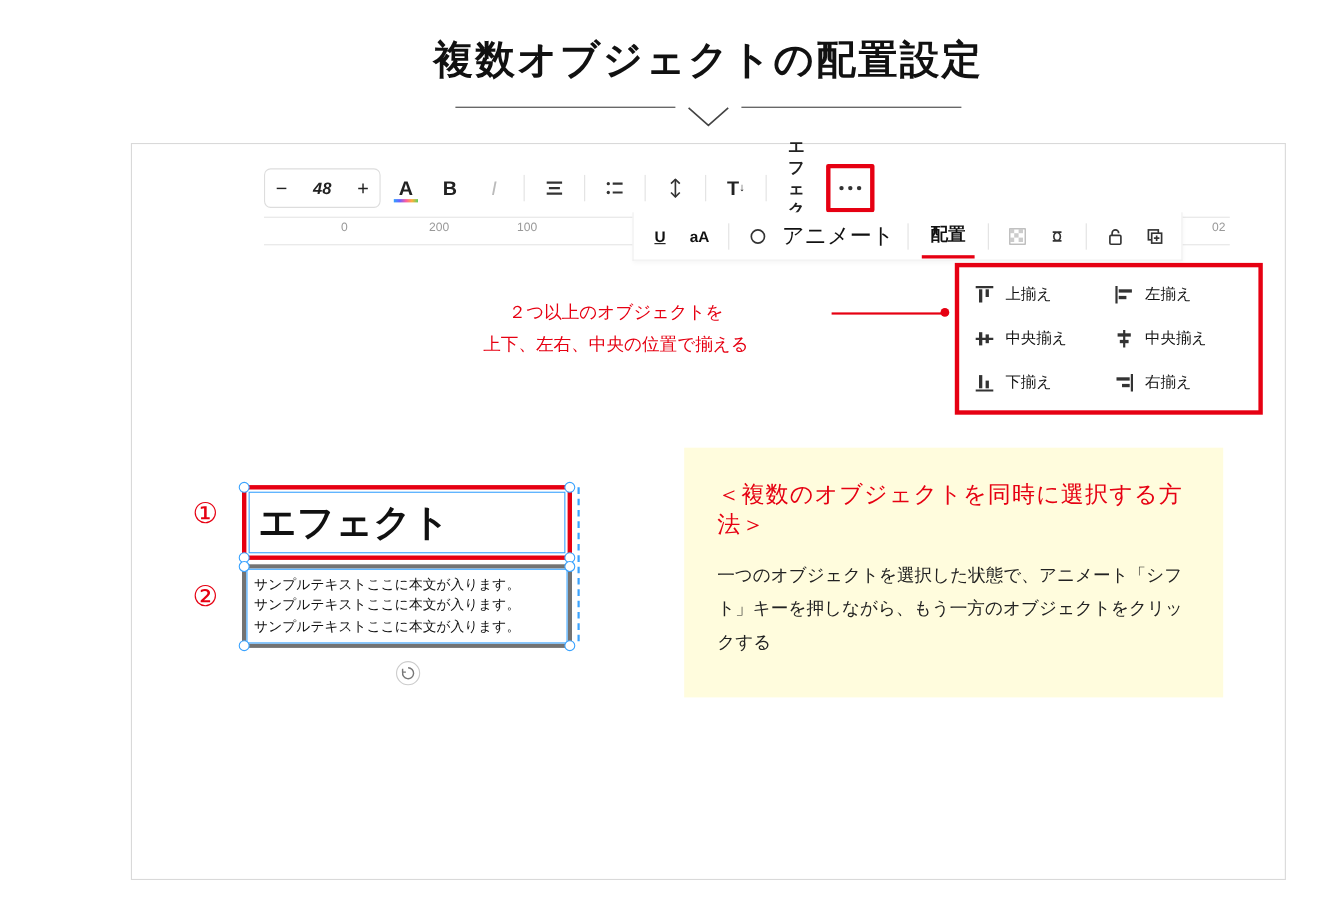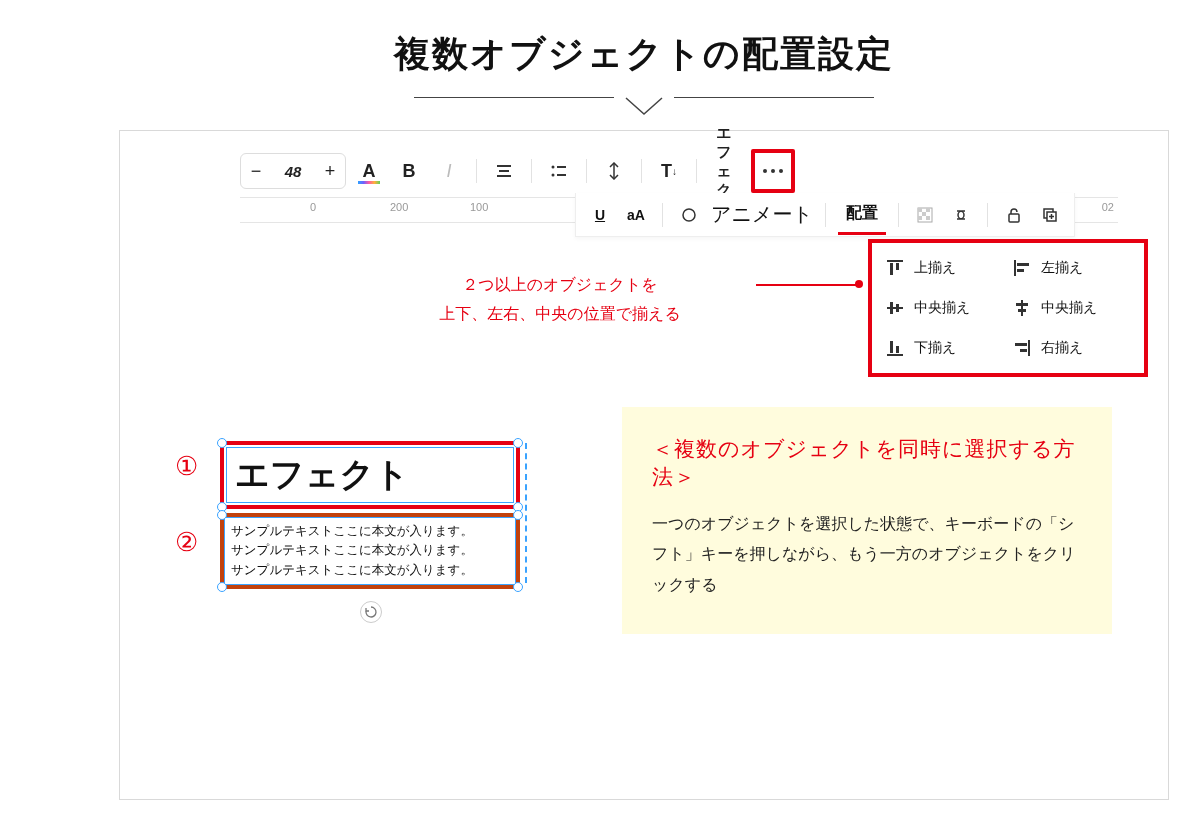--- a/index.html
+++ b/index.html
@@ -54,21 +54,21 @@
   
   .anno{ position:absolute; color:#e60012; font-size:16px; line-height:1.8; font-weight:500; text-align:center;}
   .anno-line{ position:absolute; height:2px; background:#e60012;}
   .anno-dot{ position:absolute; width:8px; height:8px; background:#e60012; border-radius:50%;}
   .circ-num{ color:#e60012; font-size:26px; font-weight:500; position:absolute;}
   .headline-box{ position:absolute; left:100px; top:310px; width:300px; border:4px solid #e60012; padding:2px;}
   .headline-inner{ border:1px solid #3aa3ff; padding:4px 8px; font-size:34px; font-weight:800; background:#fff;}
   .selbox-handle{ position:absolute; width:10px; height:10px; background:#fff; border:1px solid #3aa3ff; border-radius:50%;}
   .dash-guide{ position:absolute; border-right:2px dashed #3aa3ff;}
 
-  .body-box{ position:absolute; left:100px; top:382px; width:300px; border:4px solid #c2410c;}
+  .body-box{ position:absolute; left:100px; top:382px; width:300px; border:4px solid #737373;}
   .body-inner{ border:1px solid #3aa3ff; padding:4px 6px; font-size:12.5px; line-height:1.55; background:#fff;}
   .rotate-ic{ position:absolute; left:240px; top:470px; width:22px; height:22px; border:1px solid #ccc; border-radius:50%; display:flex; align-items:center; justify-content:center; font-size:12px; color:#666; background:#fff;}
 
   
   .info-box{ position:absolute; right:56px; top:276px; width:490px; background:#fffcdd; padding:28px 30px 34px; }
   .info-title{ color:#e60012; font-size:21px; font-weight:400; letter-spacing:1px;}
   .info-body{ margin-top:18px; font-size:16px; line-height:1.9; color:#222; font-weight:500;}
   .info-note{ margin-top:18px; font-size:16px; line-height:1.9; font-weight:500;}
   .info-note .red{ color:#e60012;}
 </style>
@@ -277,17 +277,17 @@
     </div>
     <div class="rotate-ic">
       <svg width="14" height="14">
           <path d="M7 2a5 5 0 11-4.9 4" fill="none" stroke="#777" stroke-width="1.3"></path>
           <polyline points="2,3 2,6 5,6" fill="none" stroke="#777" stroke-width="1.3"></polyline>
         </svg>
     </div>
 
     <div class="info-box">
       <div class="info-title">＜複数のオブジェクトを同時に選択する方法＞</div>
-      <div class="info-body">一つのオブジェクトを選択した状態で、キーボードの「シフト」キーを押しながら、もう一方のオブジェクトをクリックする</div>
+      <div class="info-body">一つのオブジェクトを選択した状態で、アニメート「シフト」キーを押しながら、もう一方のオブジェクトをクリックする</div>
     </div>
 
   </div>
 </div>
 
 </body></html>

